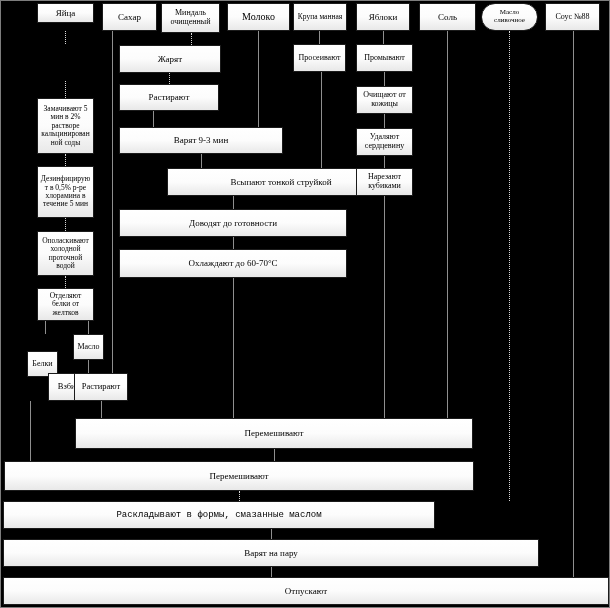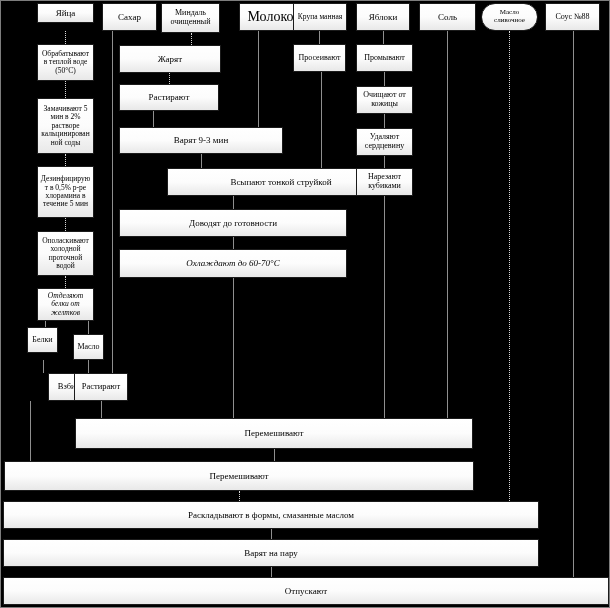--- a/index.html
+++ b/index.html
@@ -60,44 +60,43 @@
     <div class="edge" style="left: 29px; top: 400px; height: 60px;"></div>
     <div class="edge" style="left: 273px; top: 448px; height: 12px;"></div>
     <div class="edge dotted" style="left: 238px; top: 490px; height: 10px;"></div>
     <div class="edge dotted" style="left: 508px; top: 30px; height: 470px;"></div>
     <div class="edge" style="left: 270px; top: 528px; height: 10px;"></div>
     <div class="edge" style="left: 270px; top: 566px; height: 10px;"></div>
     <div class="edge" style="left: 572px; top: 30px; height: 546px;"></div>
     <div class="node" style="left: 36px; top: 2px; width: 57px; height: 20px; font-size: 9px;">Яйца</div>
     <div class="node" style="left: 101px; top: 2px; width: 55px; height: 28px; font-size: 9px;">Сахар</div>
     <div class="node" style="left: 160px; top: 2px; width: 59px; height: 30px; font-size: 8px;">Миндаль очищенный</div>
-    <div class="node" style="left: 226px; top: 2px; width: 63px; height: 28px; font-size: 14px; margin-left: 12px;">Молоко</div>
+    <div class="node" style="left: 226px; top: 2px; width: 63px; height: 28px; font-size: 10px;">Молоко</div>
     <div class="node" style="left: 292px; top: 2px; width: 54px; height: 28px; font-size: 7.5px;">Крупа манная</div>
     <div class="node" style="left: 355px; top: 2px; width: 54px; height: 28px; font-size: 9px;">Яблоки</div>
     <div class="node" style="left: 418px; top: 2px; width: 57px; height: 28px; font-size: 9px;">Соль</div>
     <div class="node" style="left: 480px; top: 2px; width: 57px; height: 28px; font-size: 7px; border-radius: 14px;">Масло сливочное</div>
     <div class="node" style="left: 544px; top: 2px; width: 55px; height: 28px; font-size: 8px;">Соус №88</div>
-    <div class="node" style="left: 36px; top: 43px; width: 57px; height: 37px; font-size: 7.5px;">Обрабатывают в теплой воде (50°С)</div>
     <div class="node" style="left: 36px; top: 97px; width: 57px; height: 56px; font-size: 7.5px;">Замачивают 5 мин в 2% растворе кальцинированной соды</div>
     <div class="node" style="left: 36px; top: 165px; width: 57px; height: 52px; font-size: 7.5px;">Дезинфицируют в 0,5% р-ре хлорамина в течение 5 мин</div>
     <div class="node" style="left: 36px; top: 230px; width: 57px; height: 45px; font-size: 7.5px;">Ополаскивают холодной проточной водой</div>
-    <div class="node" style="left: 36px; top: 287px; width: 57px; height: 33px; font-size: 7.5px; font-style: italic;">Отделяют белки от желтков</div>
-    <div class="node" style="left: 26px; top: 326px; width: 31px; height: 26px; font-size: 8px;">Белки</div>
+    <div class="node" style="left: 36px; top: 287px; width: 57px; height: 33px; font-size: 7.5px;">Отделяют белки от желтков</div>
+    <div class="node" style="left: 26px; top: 350px; width: 31px; height: 26px; font-size: 8px;">Белки</div>
     <div class="node" style="left: 72px; top: 333px; width: 31px; height: 26px; font-size: 8px;">Масло</div>
     <div class="node" style="left: 2px; top: 372px; width: 55px; height: 28px; font-size: 8.5px; margin-left: 45px;">Взбивают</div>
     <div class="node" style="left: 73px; top: 372px; width: 54px; height: 28px; font-size: 8.5px;">Растирают</div>
     <div class="node" style="left: 118px; top: 44px; width: 102px; height: 28px; font-size: 9px;">Жарят</div>
     <div class="node" style="left: 118px; top: 83px; width: 100px; height: 27px; font-size: 9px;">Растирают</div>
     <div class="node" style="left: 118px; top: 126px; width: 164px; height: 27px; font-size: 9px;">Варят 9-3 мин</div>
     <div class="node" style="left: 118px; top: 167px; width: 228px; height: 28px; font-size: 9px; margin-left: 48px;">Всыпают тонкой струйкой</div>
     <div class="node" style="left: 118px; top: 208px; width: 228px; height: 28px; font-size: 9px;">Доводят до готовности</div>
-    <div class="node" style="left: 118px; top: 248px; width: 228px; height: 29px; font-size: 9px; font-style: italic;">Охлаждают до 60-70°С</div>
+    <div class="node" style="left: 118px; top: 248px; width: 228px; height: 29px; font-size: 9px;">Охлаждают до 60-70°С</div>
     <div class="node" style="left: 292px; top: 43px; width: 53px; height: 28px; font-size: 8px;">Просеивают</div>
     <div class="node" style="left: 355px; top: 43px; width: 57px; height: 28px; font-size: 8px;">Промывают</div>
     <div class="node" style="left: 355px; top: 85px; width: 57px; height: 28px; font-size: 8px;">Очищают от кожицы</div>
     <div class="node" style="left: 355px; top: 127px; width: 57px; height: 28px; font-size: 8px;">Удаляют сердцевину</div>
     <div class="node" style="left: 355px; top: 167px; width: 57px; height: 28px; font-size: 8px;">Нарезают кубиками</div>
     <div class="node" style="left: 74px; top: 417px; width: 398px; height: 31px; font-size: 9px;">Перемешивают</div>
     <div class="node" style="left: 3px; top: 460px; width: 470px; height: 30px; font-size: 9px;">Перемешивают</div>
-    <div class="node" style="left: 2px; top: 500px; width: 536px; height: 28px; font-size: 9px;">Раскладывают в формы, смазанные маслом</div>
+    <div class="node" style="left: 2px; top: 500px; width: 432px; height: 28px; font-size: 9px; font-family: Liberation Mono, monospace;">Раскладывают в формы, смазанные маслом</div>
     <div class="node" style="left: 2px; top: 538px; width: 536px; height: 28px; font-size: 9px;">Варят на пару</div>
     <div class="node" style="left: 2px; top: 576px; width: 606px; height: 28px; font-size: 9px; text-align: right;">Отпускают</div>
   </div>
 
 </body></html>

